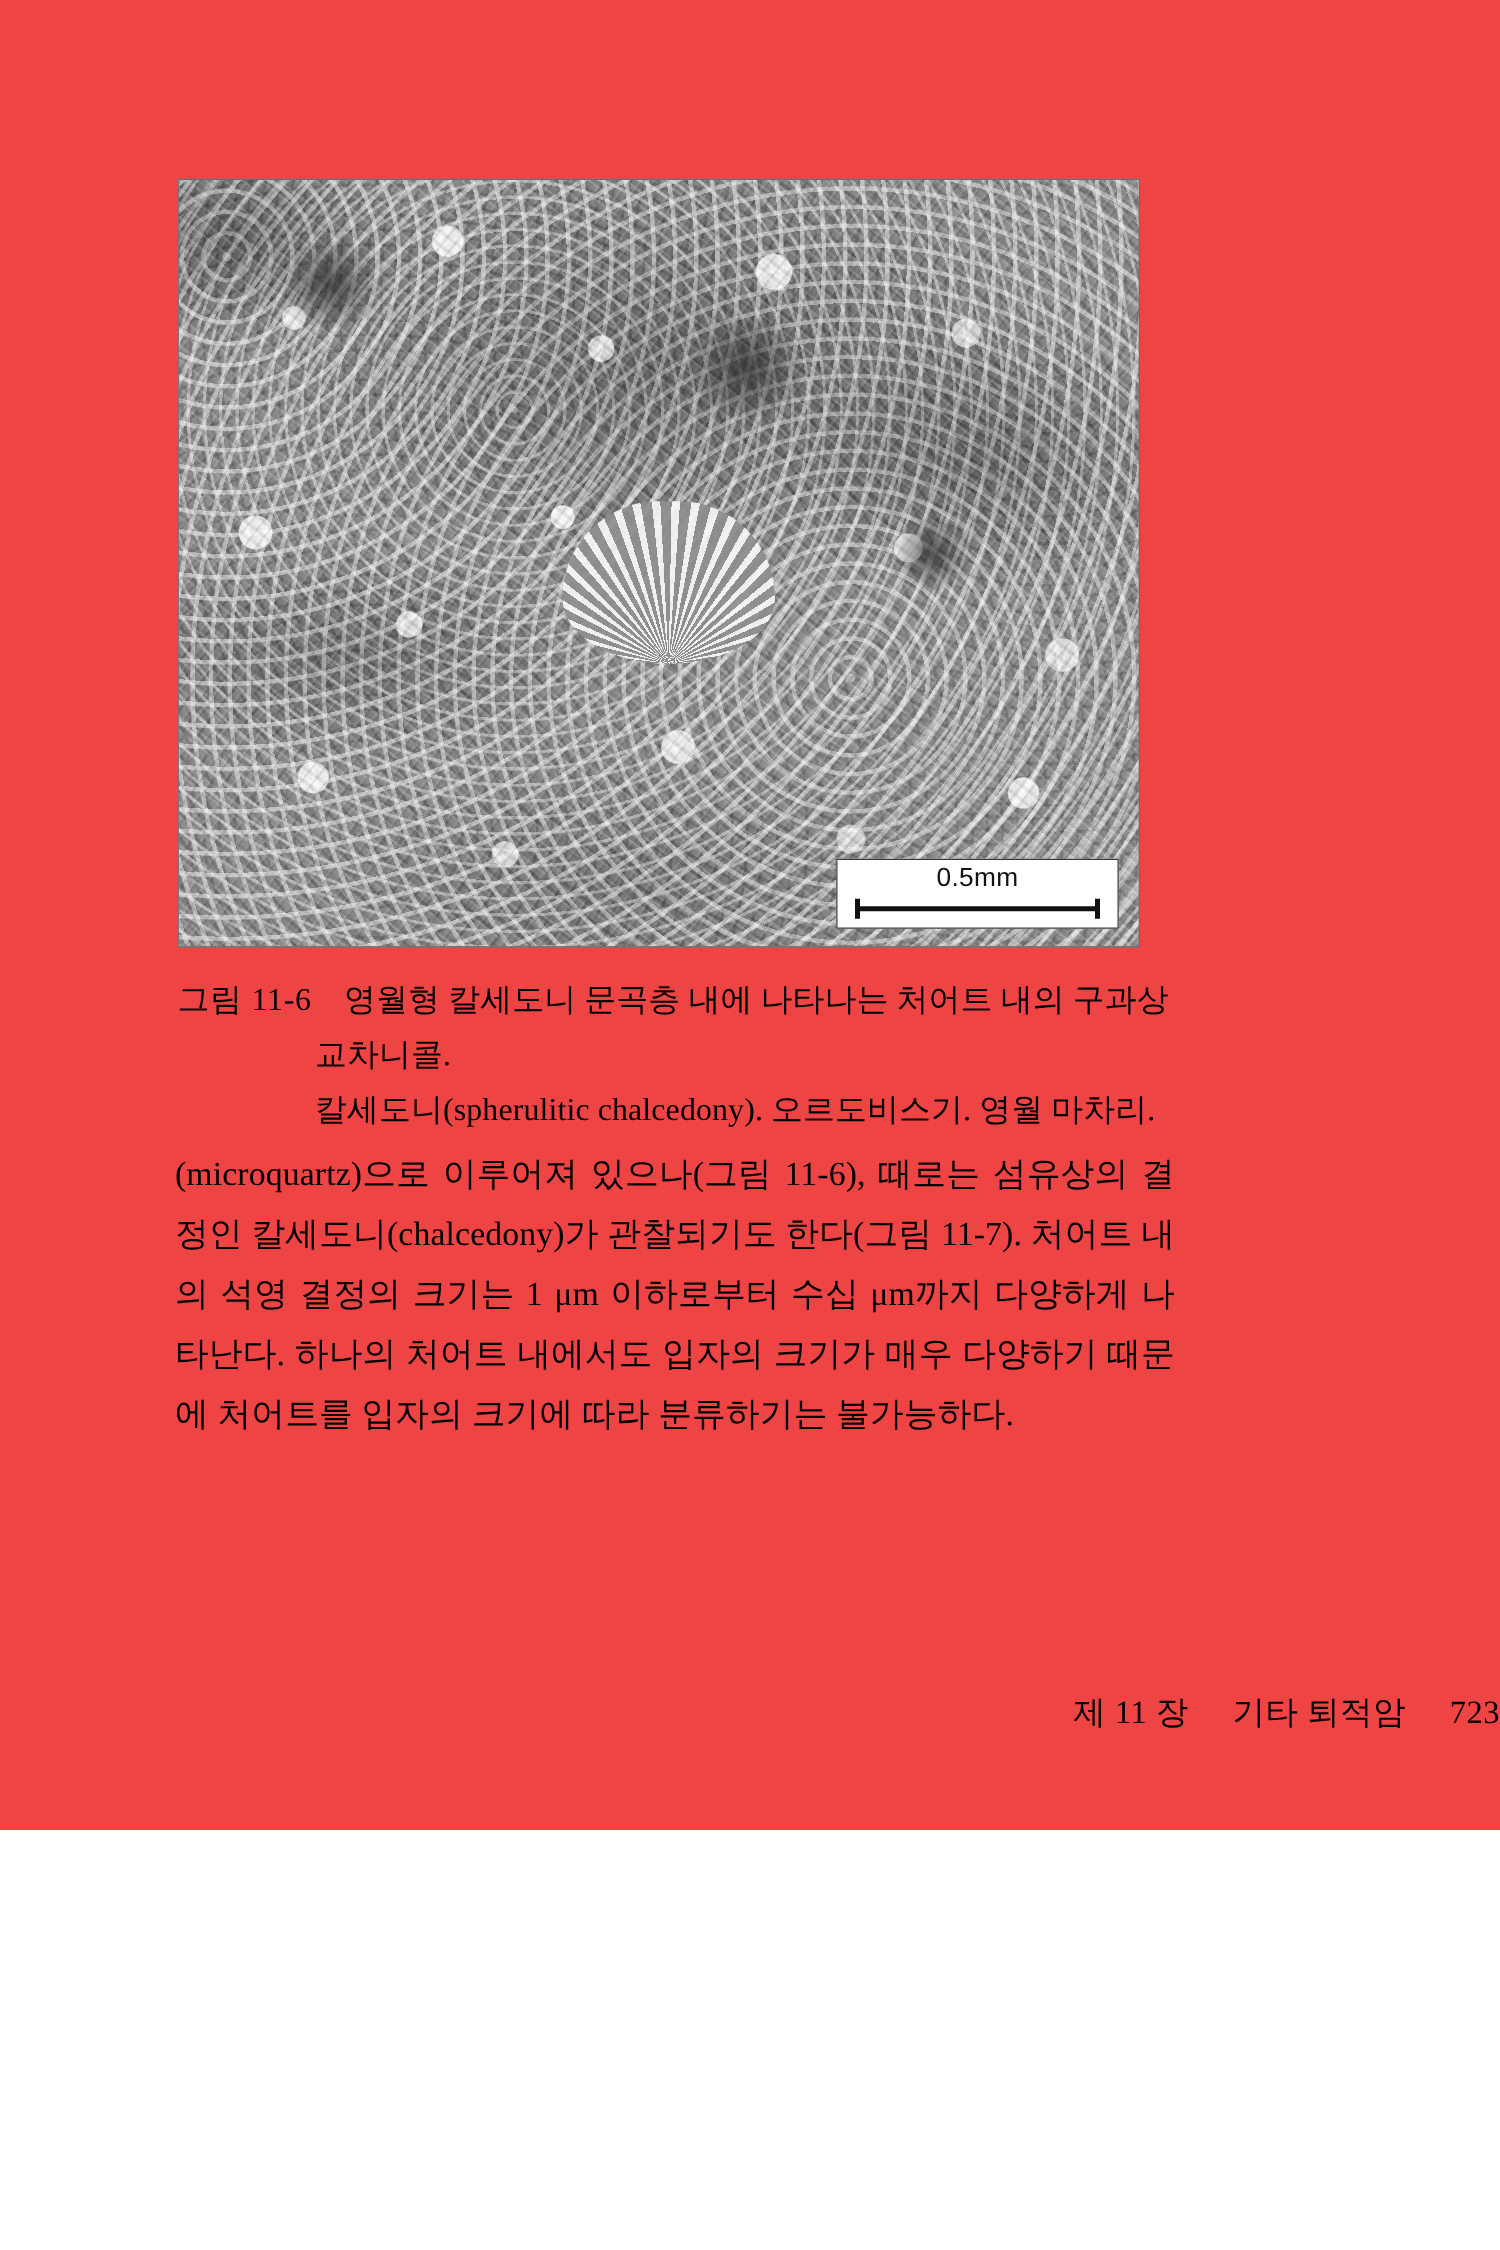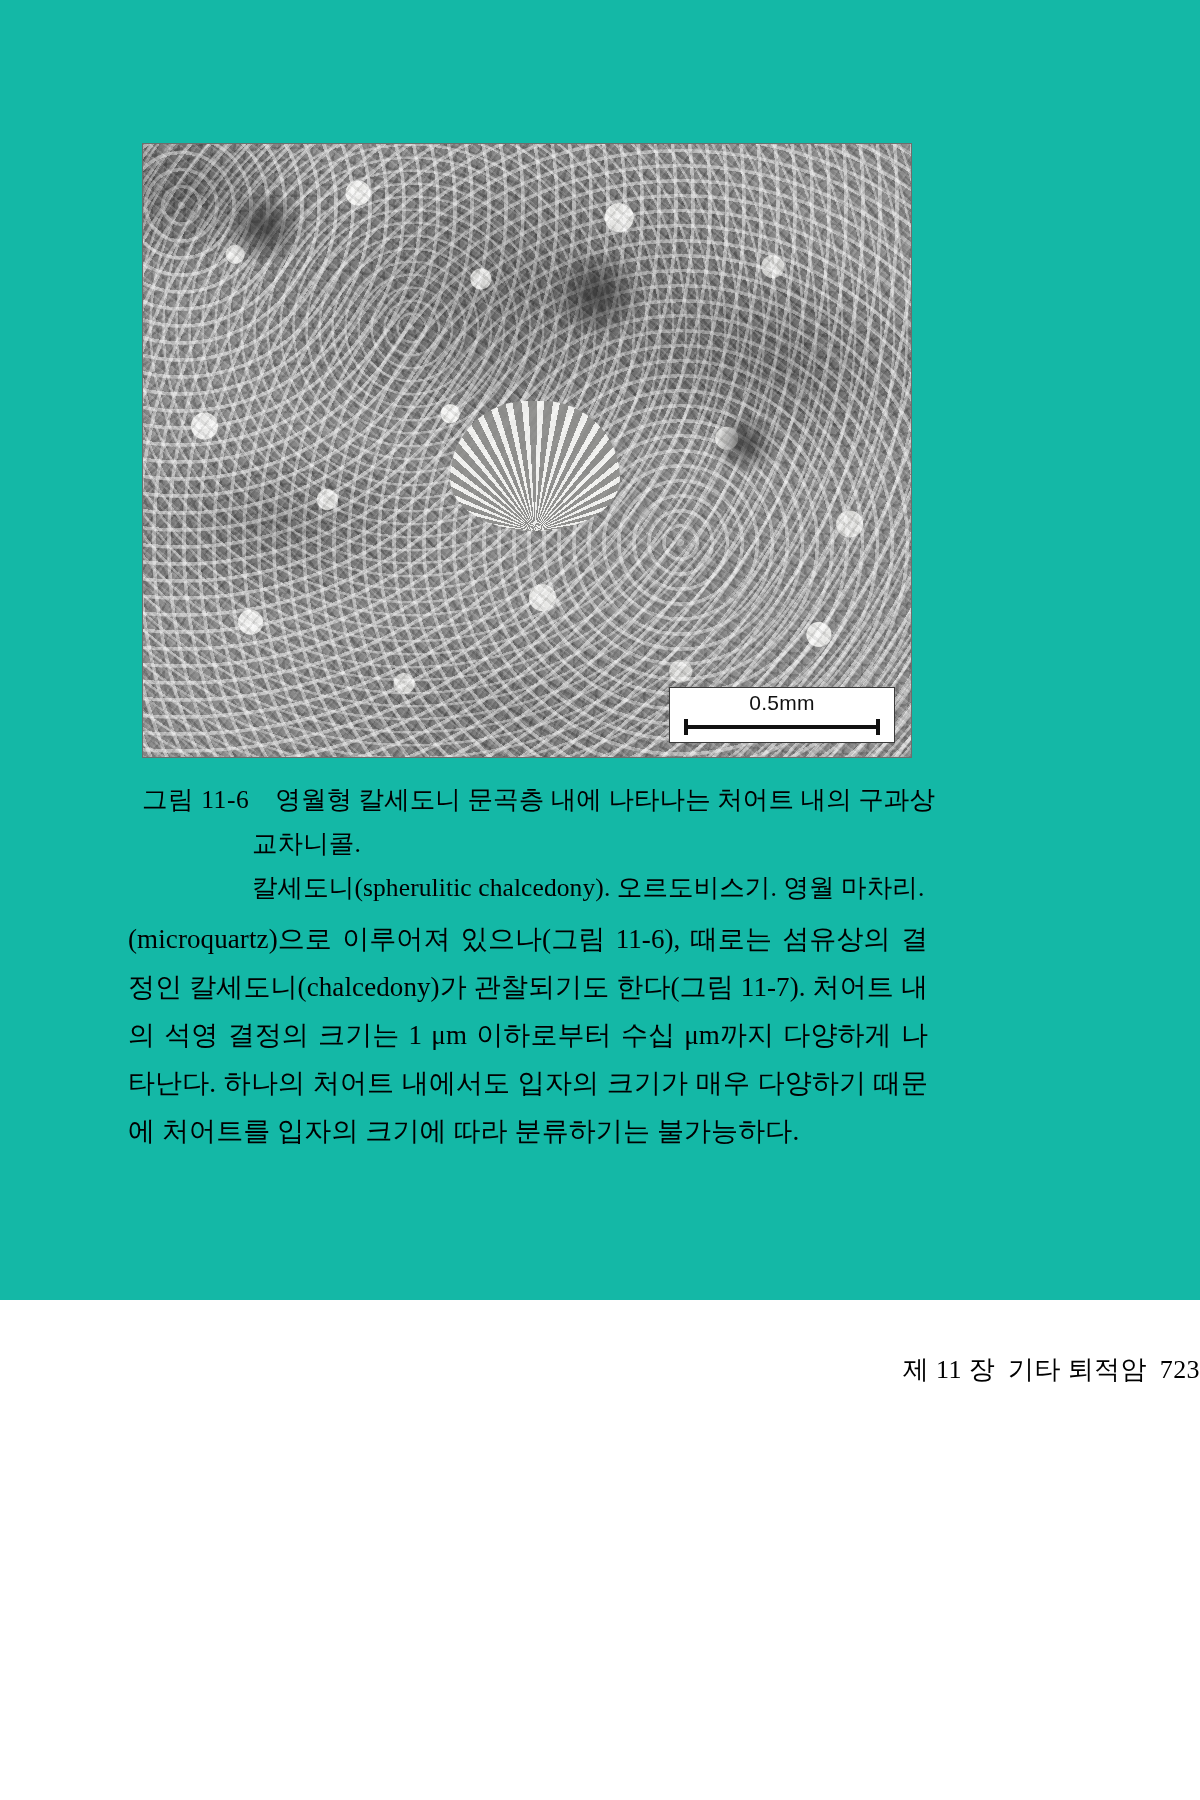--- a/index.html
+++ b/index.html
@@ -12,22 +12,22 @@
     height: 1800px;
     font-family: "Liberation Serif", serif;
     color: #000000;
     position: relative;
     overflow: hidden;
   }
   .page {
     position: absolute;
     left: 0; top: 0;
     width: 1200px;
-    height: 1300px;
-    background: #14b8a6;
+    height: 1464px;
+    background: #ef4444;
   }
 
   
   .figure-block {
     position: absolute;
     left: 142px;
     top: 143px;
     width: 770px;
     height: 615px;
   }
@@ -162,21 +162,21 @@
   .caption .cap-line.indent {
     padding-left: 110px;
   }
   .caption .fig-no {
     letter-spacing: .6px;
   }
 
   
   .body-text {
     position: absolute;
-    left: 128px;
+    left: 140px;
     top: 915px;
     width: 800px;
     font-size: 27px;
     line-height: 48px;
     letter-spacing: .1px;
   }
   .body-text p {
     margin: 0;
     text-align: justify;
     text-justify: inter-character;
@@ -189,21 +189,21 @@
   .footer {
     position: absolute;
     left: 0;
     top: 1352px;
     width: 1200px;
     text-align: right;
     padding-right: 258px;
     font-size: 26px;
     letter-spacing: .4px;
   }
-  .footer span { margin-left: 6px; }
+  .footer span { margin-left: 28px; }
 </style>
 </head>
 <body>
 
 <div class="page">
 
   <div class="figure-block">
     <div class="micrograph">
       <div class="tex t4"></div>
       <div class="tex t1"></div>

